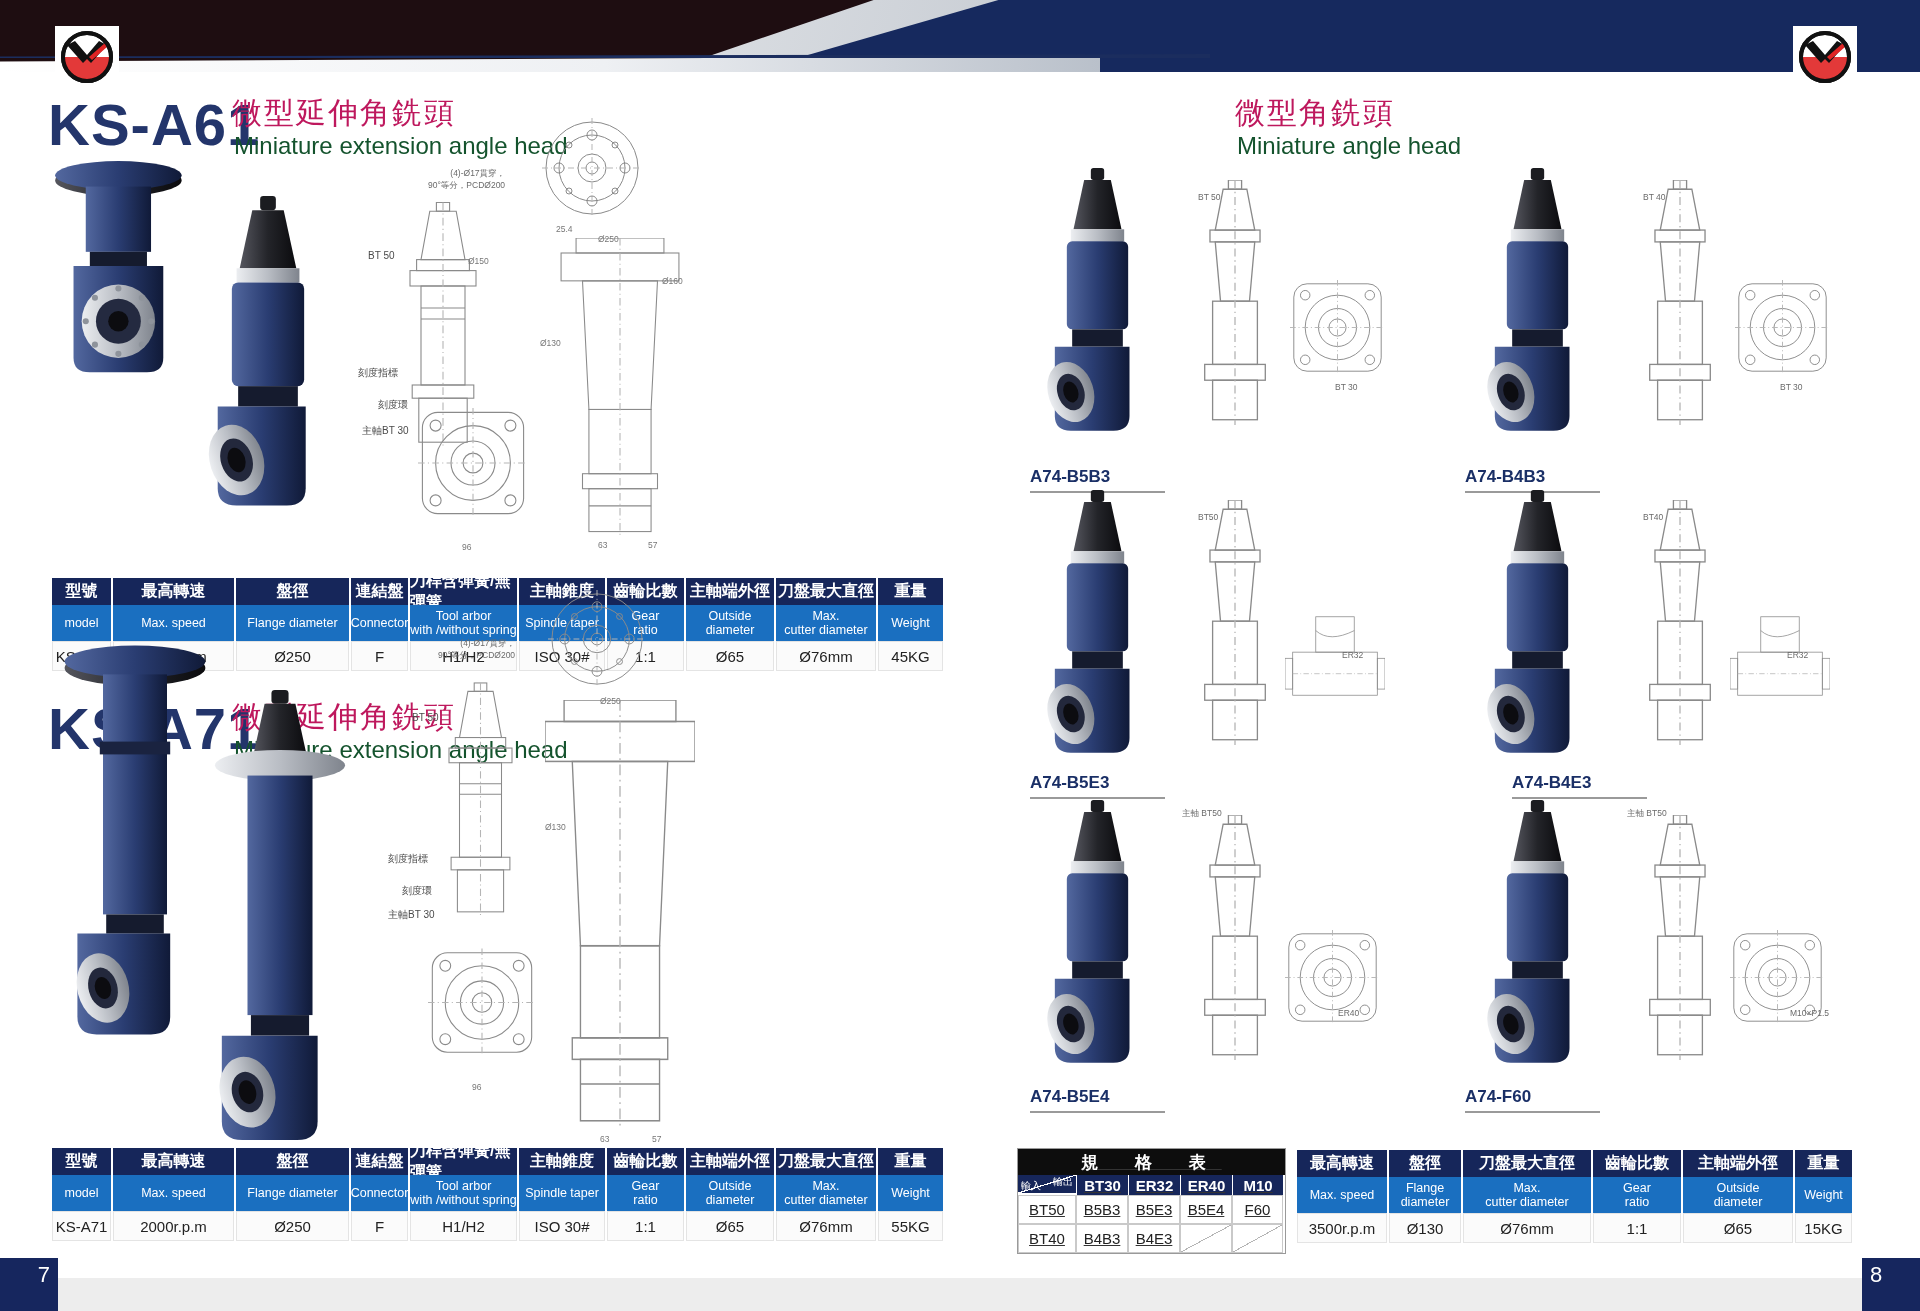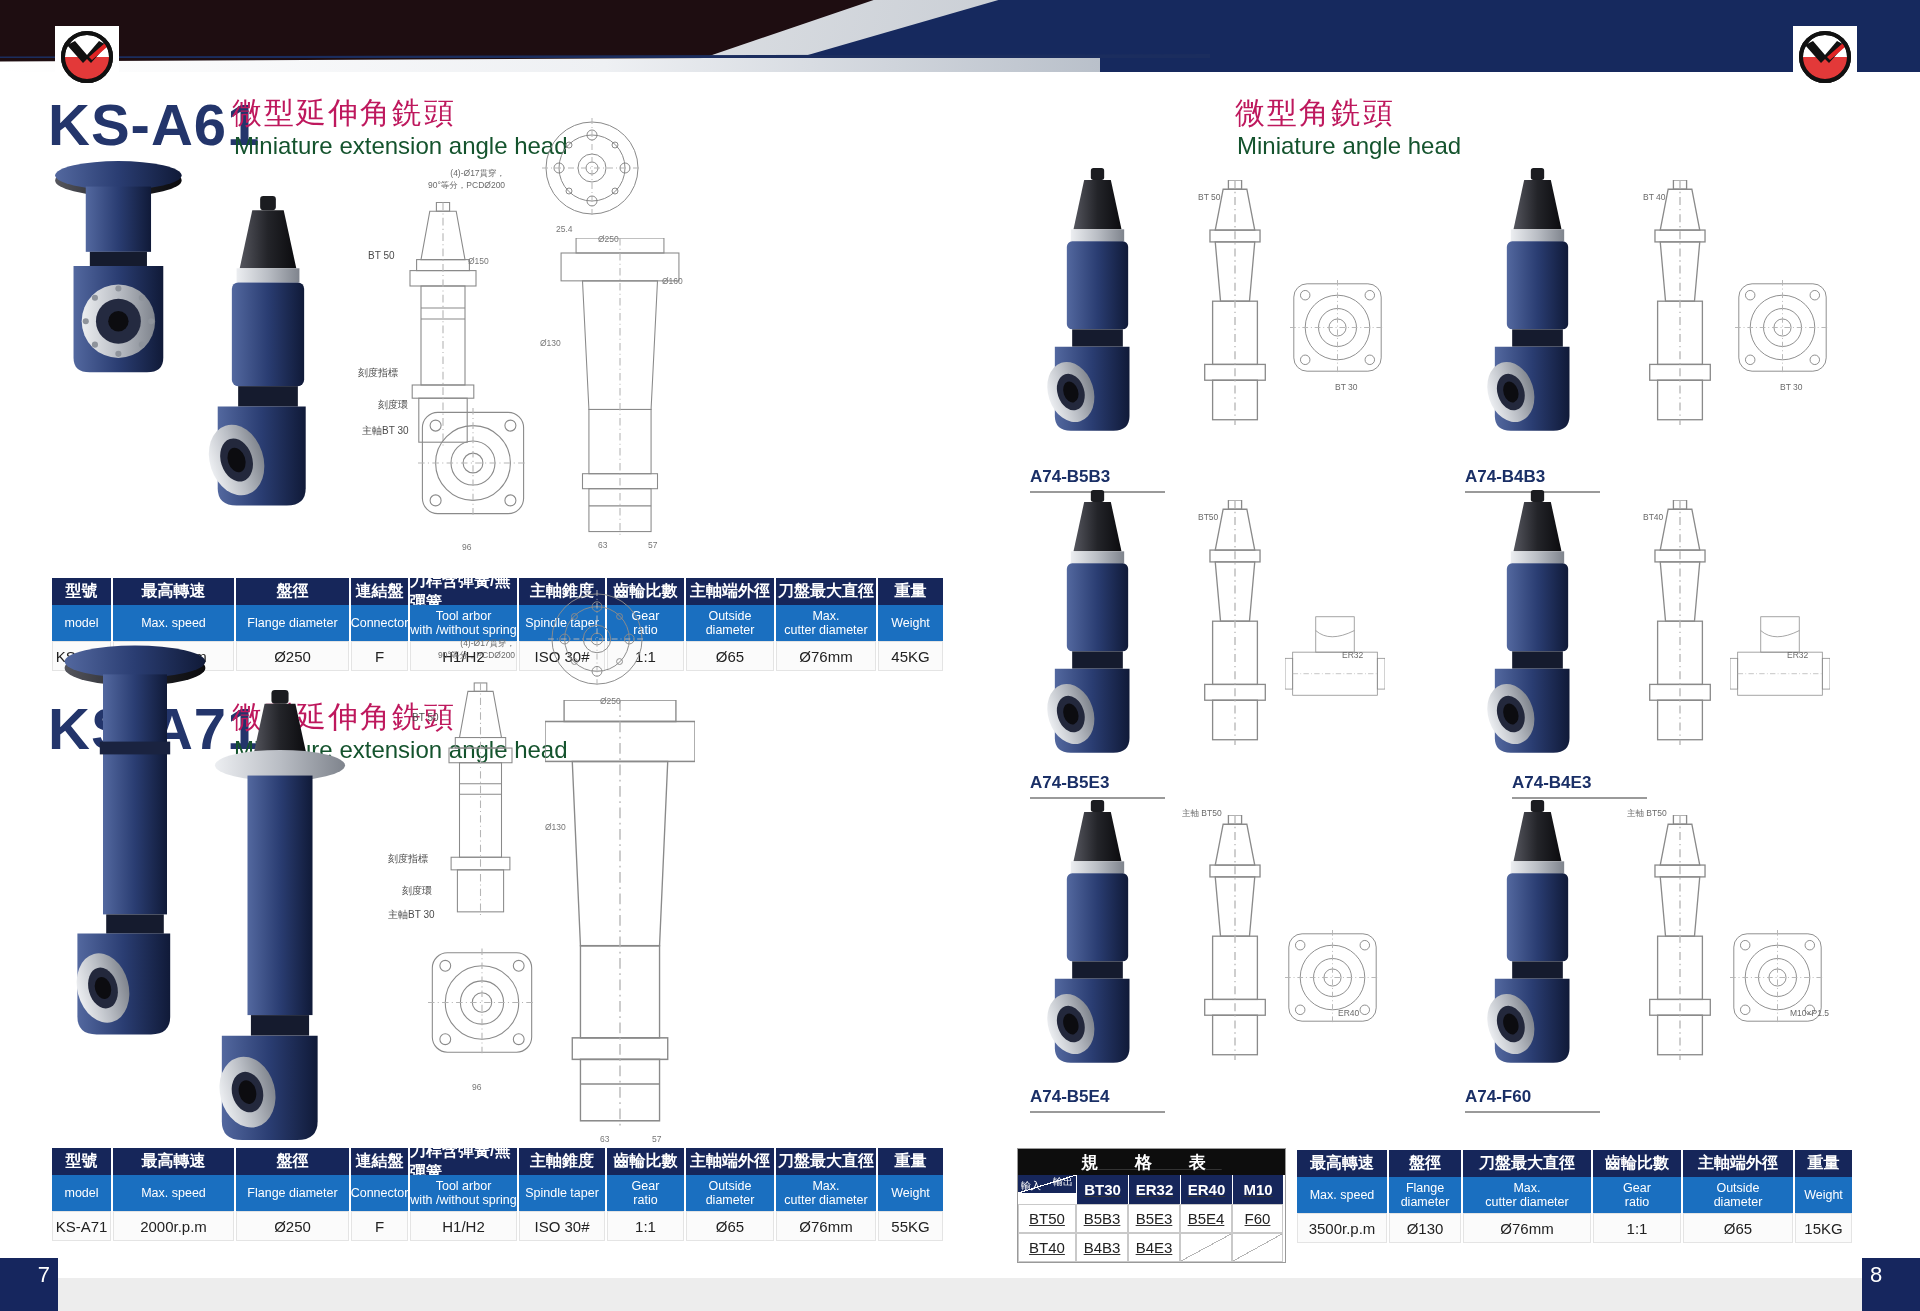--- a/index.html
+++ b/index.html
@@ -33,21 +33,21 @@
   .spec .th-en{background:#1a6fc0;color:#fff;font-size:12.5px;text-align:center;
       display:flex;align-items:center;justify-content:center;height:36px;white-space:pre-line;line-height:1.15;}
   .spec .td{background:#fbfbfb;color:#222;font-size:15px;border:1px solid #e4e4e4;
       display:flex;align-items:center;justify-content:center;height:28px;}
   
   .matrix{position:absolute;border:1px solid #9a9a9a;background:#fff;text-decoration:underline;}
   .matrix .mt-title{background:#0d0d0d;color:#fff;font-size:17px;letter-spacing:16px;
       display:flex;align-items:center;justify-content:center;height:26px;font-weight:bold;}
   .mrow{display:grid;grid-template-columns:58px 52px 52px 52px 51px;}
   .matrix .mh{background:#16265a;color:#fff;font-weight:bold;font-size:15px;
-      display:flex;align-items:center;justify-content:center;height:29px;border-left:1px solid #fff;}
+      display:flex;align-items:center;justify-content:center;height:20px;border-left:1px solid #fff;}
   .matrix .mc{background:#fff;color:#222;font-size:15px;border:1px solid #c9c9c9;
       display:flex;align-items:center;justify-content:center;height:27px;}
   .matrix .corner{position:relative;background:#16265a;height:18px;border:none;
       background-image:linear-gradient(to bottom right,transparent 48.5%,#fff 48.5%,#fff 52%,transparent 52%);}
   .matrix .corner .c-top{position:absolute;right:3px;top:0;color:#fff;font-size:10px;}
   .matrix .corner .c-bot{position:absolute;left:3px;bottom:0;color:#fff;font-size:10px;}
   .matrix .slashcell{background-image:linear-gradient(to bottom right,transparent 49%,#b5b5b5 49%,#b5b5b5 51%,transparent 51%);}
   
   .ann{position:absolute;font-size:10px;color:#4a4a4a;white-space:nowrap;}
   .ann-s{position:absolute;font-size:8.5px;color:#6a6a6a;white-space:nowrap;}

